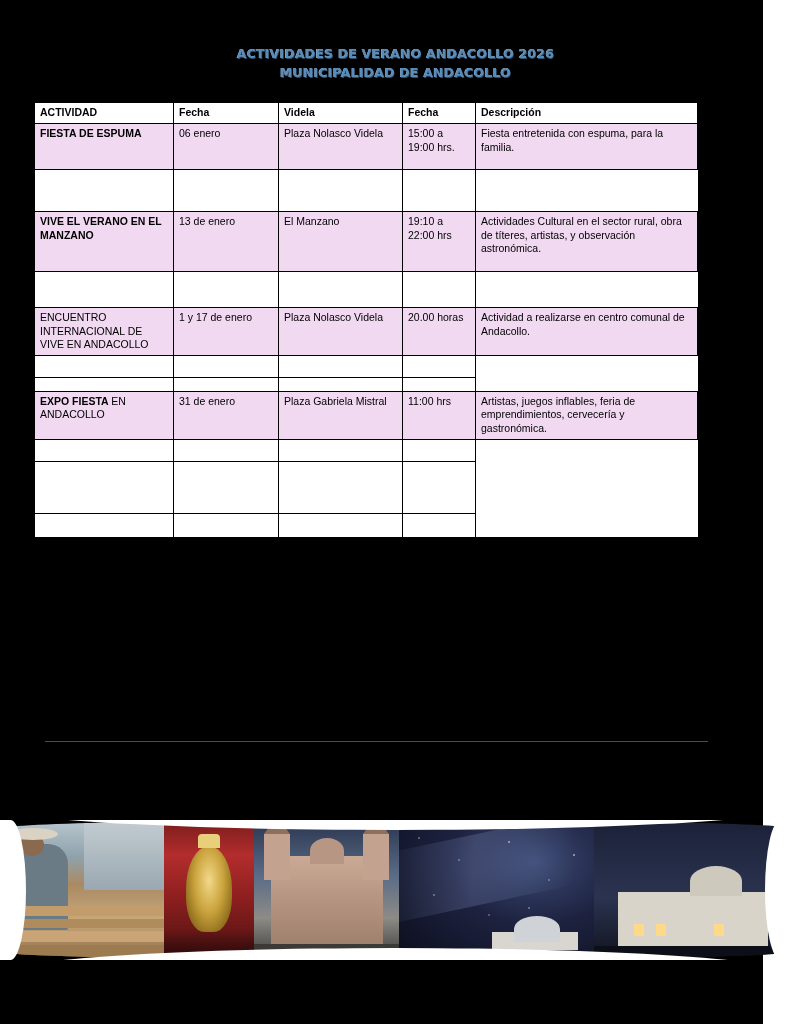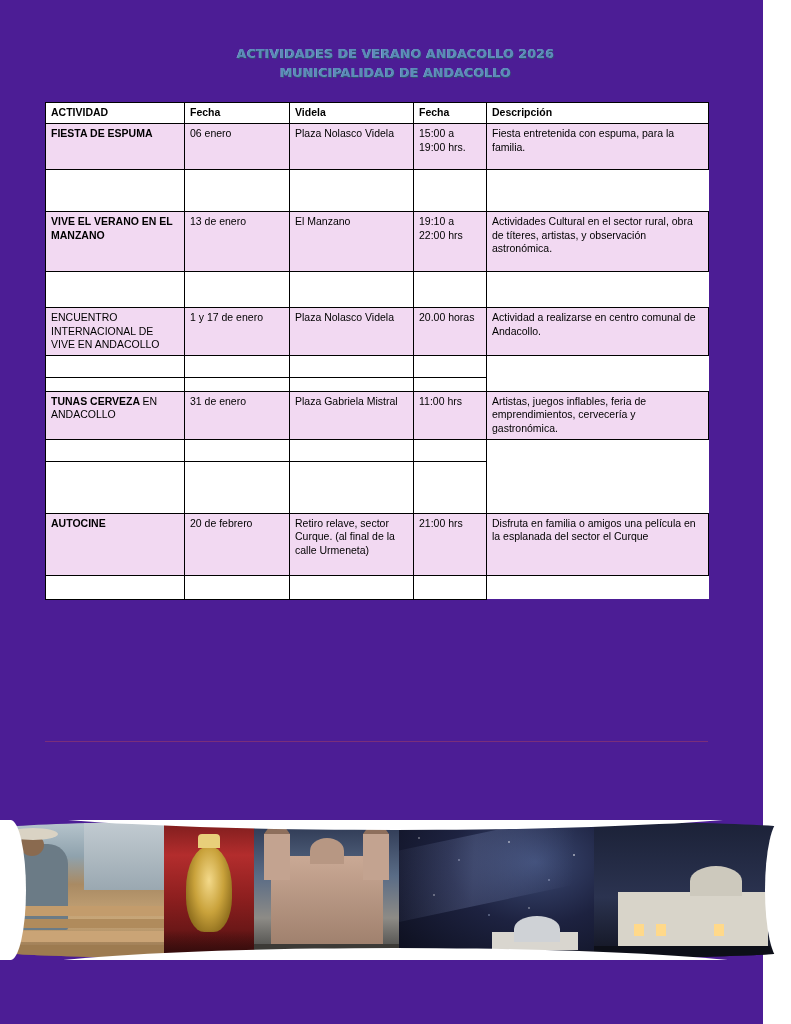--- a/index.html
+++ b/index.html
@@ -14,21 +14,21 @@
     font-family: "Liberation Sans", sans-serif;
     color: #000000;
     overflow: hidden;
   }
 
   .page {
     position: absolute;
     left: 0; top: 0;
     width: 763px;
     height: 1024px;
-    background: #4c1d95;
+    background: #000000;
   }
 
   
   .title-block {
     position: absolute;
     left: 0;
     top: 44px;
     width: 791px;
     text-align: center;
   }
@@ -38,21 +38,21 @@
     font-size: 12.5px;
     letter-spacing: 0.2px;
     color: #5b8cb8;
     text-shadow: 0.6px 0.6px 0 #2f4f6e, -0.3px -0.3px 0 #9cc2e0;
     line-height: 19px;
   }
 
   
   .table-wrap {
     position: absolute;
-    left: 45px;
+    left: 34px;
     top: 102px;
     width: 663px;
   }
   table.sched {
     border-collapse: collapse;
     width: 663px;
     table-layout: fixed;
     font-size: 10.5px;
     line-height: 13.5px;
   }
@@ -364,21 +364,21 @@
 
         <tr class="spacer" style="height:14px">
           <td></td>
           <td></td>
           <td></td>
           <td></td>
           <td class="nb"></td>
         </tr>
 
         <tr class="datarow" style="height:48px">
-          <td><span class="bold">TUNAS CERVEZA </span><span>EN ANDACOLLO</span></td>
+          <td><span class="bold">EXPO FIESTA </span><span>EN ANDACOLLO</span></td>
           <td>31 de enero</td>
           <td>Plaza Gabriela Mistral</td>
           <td>11:00 hrs</td>
           <td>Artistas, juegos inflables, feria de emprendimientos, cervecería y gastronómica.</td>
         </tr>
         <tr class="spacer" style="height:22px">
           <td></td>
           <td></td>
           <td></td>
           <td></td>
@@ -386,27 +386,20 @@
         </tr>
 
         <tr class="spacer" style="height:52px">
           <td></td>
           <td></td>
           <td></td>
           <td></td>
           <td class="nb"></td>
         </tr>
 
-        <tr class="datarow" style="height:62px">
-          <td><span class="bold">AUTOCINE</span></td>
-          <td>20 de febrero</td>
-          <td>Retiro relave, sector Curque. (al final de la calle Urmeneta)</td>
-          <td>21:00 hrs</td>
-          <td>Disfruta en familia o amigos una película en la esplanada del sector el Curque</td>
-        </tr>
         <tr class="spacer" style="height:24px">
           <td></td>
           <td></td>
           <td></td>
           <td></td>
           <td class="nb"></td>
         </tr>
 
       </tbody>
     </table>

